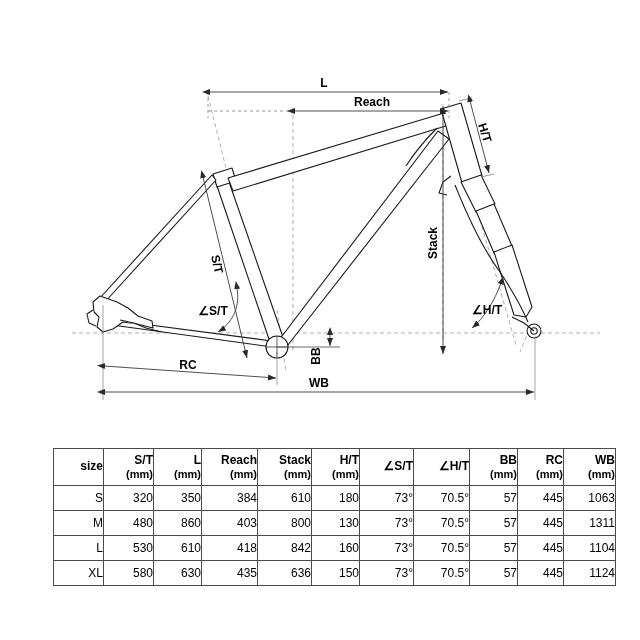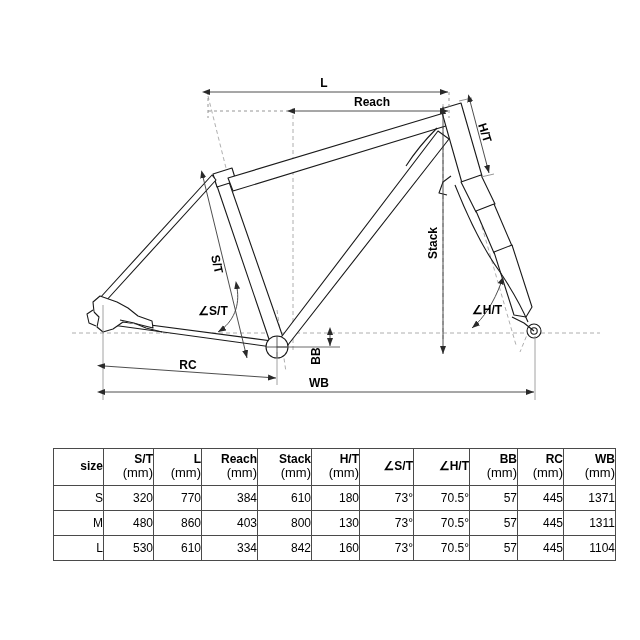--- a/index.html
+++ b/index.html
@@ -60,22 +60,22 @@
     font-size: 12px;
     color: #000000;
   }
   #geometry-table thead th {
     height: 36px;
     font-weight: bold;
     line-height: 1.15;
   }
   #geometry-table thead th .unit {
     display: block;
-    font-weight: normal;
-    font-size: 13px;
+    font-weight: bold;
+    font-size: 11px;
   }
   #geometry-table tbody td {
     height: 24px;
     font-weight: normal;
   }
   #geometry-table tbody td.size-cell {
     font-weight: normal;
   }
   .col-size    { width: 50px; }
   .col-st      { width: 50px; }
@@ -274,52 +274,65 @@
         <th>
           <span>WB</span>
           <span class="unit">(mm)</span>
         </th>
       </tr>
     </thead>
     <tbody>
       <tr>
         <td class="size-cell">S</td>
         <td>320</td>
-        <td>770</td>
+        <td>350</td>
         <td>384</td>
         <td>610</td>
         <td>180</td>
         <td>73°</td>
         <td>70.5°</td>
         <td>57</td>
         <td>445</td>
-        <td>1371</td>
+        <td>1063</td>
       </tr>
       <tr>
         <td class="size-cell">M</td>
         <td>480</td>
         <td>860</td>
         <td>403</td>
         <td>800</td>
         <td>130</td>
         <td>73°</td>
         <td>70.5°</td>
         <td>57</td>
         <td>445</td>
         <td>1311</td>
       </tr>
       <tr>
         <td class="size-cell">L</td>
         <td>530</td>
         <td>610</td>
-        <td>334</td>
+        <td>418</td>
         <td>842</td>
         <td>160</td>
         <td>73°</td>
         <td>70.5°</td>
         <td>57</td>
         <td>445</td>
         <td>1104</td>
       </tr>
+      <tr>
+        <td class="size-cell">XL</td>
+        <td>580</td>
+        <td>630</td>
+        <td>435</td>
+        <td>636</td>
+        <td>150</td>
+        <td>73°</td>
+        <td>70.5°</td>
+        <td>57</td>
+        <td>445</td>
+        <td>1124</td>
+      </tr>
     </tbody>
   </table>
 
 </div>
 
 </body></html>

